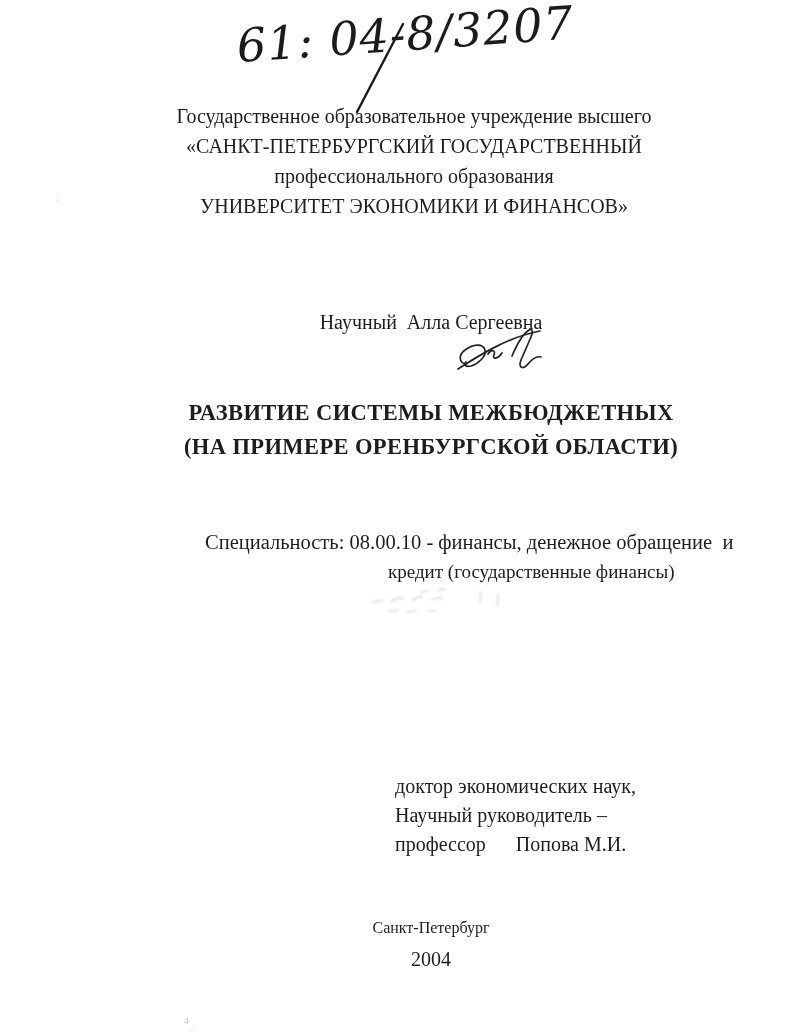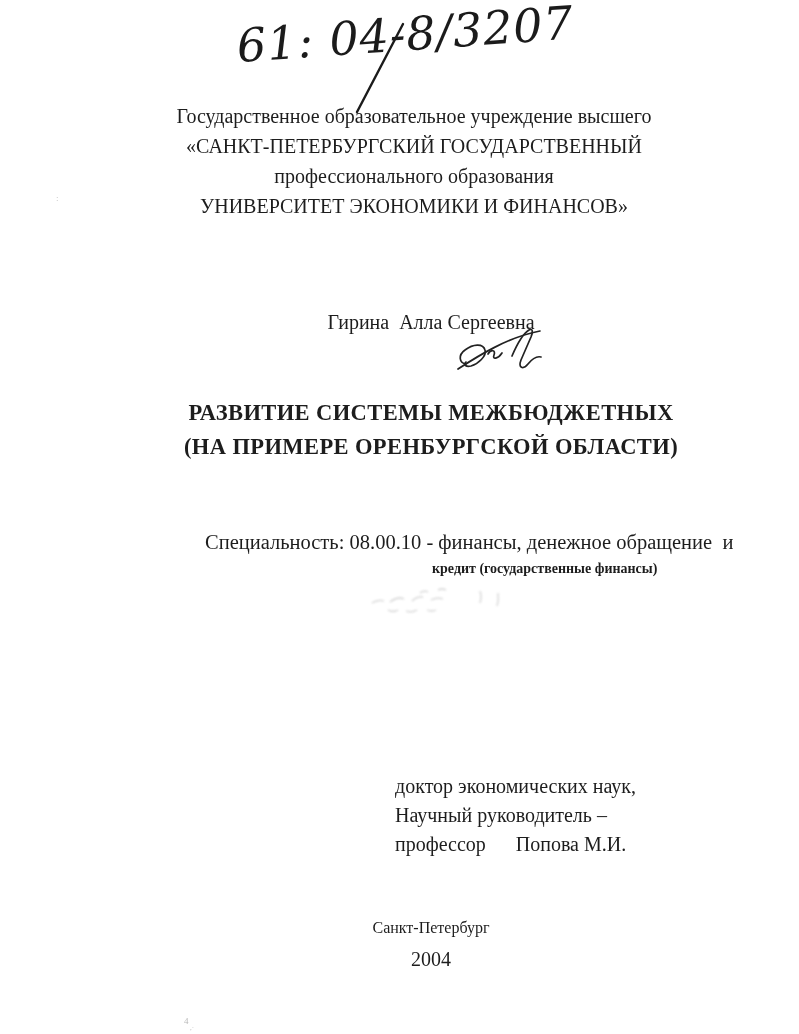--- a/index.html
+++ b/index.html
@@ -38,21 +38,21 @@
   }
   .sig-svg{position:absolute;left:452px;top:324px;width:100px;height:50px;}
   .sig-path{fill:none;stroke:#222;stroke-width:1.7;stroke-linecap:round;}
   .title-block{
     left:63px;top:396px;width:736px;
     text-align:center;
     font-size:22.5px;font-weight:700;
     line-height:34px;letter-spacing:0.4px;
   }
   .spec1{left:205px;top:531px;font-size:20.5px;}
-  .spec2{left:432px;top:561px;font-size:14px;font-weight:bold;}
+  .spec2{left:388px;top:561px;font-size:19px;}
   .smudge-svg{position:absolute;left:360px;top:583px;width:170px;height:36px;opacity:0.55;}
   .diss{
     left:63px;top:649px;width:736px;
     text-align:center;font-size:20px;line-height:32px;
   }
   .supervisor{
     left:395px;top:772px;
     font-size:20px;line-height:29px;
   }
   .city{left:63px;top:919px;width:736px;text-align:center;font-size:16px;}
@@ -70,21 +70,21 @@
   </svg>
 
   <div class="abs inst">
     <div>Государственное образовательное учреждение высшего</div>
     <div>«САНКТ-ПЕТЕРБУРГСКИЙ ГОСУДАРСТВЕННЫЙ</div>
     <div>профессионального образования</div>
     <div>УНИВЕРСИТЕТ ЭКОНОМИКИ И ФИНАНСОВ»</div>
   </div>
 
 
-  <div class="abs author pre">Гирина  Алла Сергеевна</div>
+  <div class="abs author pre">Научный  Алла Сергеевна</div>
 
   <svg class="sig-svg" viewBox="0 0 100 50">
     <path class="sig-path" d="M14 40 c-7 -1 -8 -9 -1 -14 c8 -6 18 -7 20 0 c2 6 -7 14 -14 16 c-5 1 -8 -1 -5 -4"></path>
     <path class="sig-path" d="M6 45 C26 32 56 13 88 7"></path>
     <path class="sig-path" d="M36 30 c3 -5 8 -4 6 1 c-2 5 4 4 8 -2"></path>
     <path class="sig-path" d="M60 32 c6 -14 12 -23 17 -26 c4 -2 4 2 2 7 l-10 23 c-3 8 2 10 7 4 c4 -5 9 -8 13 -7"></path>
   </svg>
 
   <div class="abs title-block">
     <div>РАЗВИТИЕ СИСТЕМЫ МЕЖБЮДЖЕТНЫХ</div>

